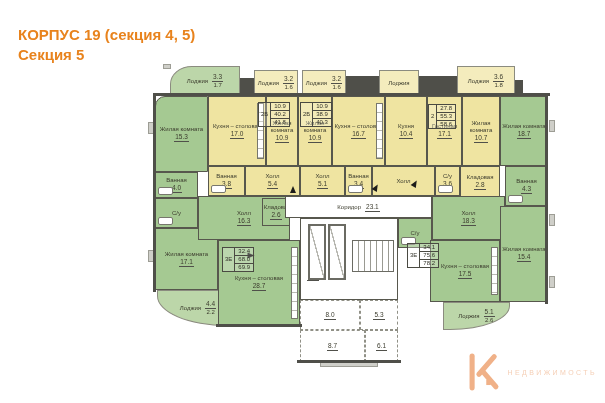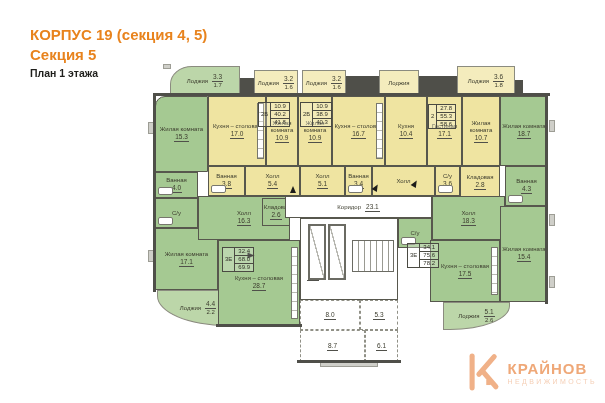--- a/index.html
+++ b/index.html
@@ -1,19 +1,19 @@
 <!DOCTYPE html>
 <html><head>
 <meta charset="utf-8">
 <style>
   html,body{margin:0;padding:0}
   body{width:605px;height:403px;background:#ffffff;position:relative;overflow:hidden;
        font-family:"Liberation Sans",sans-serif;}
   
-  .header{position:absolute;left:30px;top:26px;line-height:1.25}
+  .header{position:absolute;left:18px;top:26px;line-height:1.25}
   .h1{color:#e8831d;font-weight:bold;font-size:15px}
   .h2{color:#e8831d;font-weight:bold;font-size:15px;margin-top:1px}
   .h3{color:#1f1f1c;font-weight:bold;font-size:10.5px;margin-top:2px}
   
   #plan{position:absolute;left:0;top:0;width:605px;height:403px}
   .room{position:absolute;box-sizing:border-box;border:1px solid #57574d;
         display:flex;flex-direction:column;align-items:center;justify-content:center;
         text-align:center;color:#3c3c2e;}
   .yellow{background:#efe4a1}
   .green{background:#a5c992}
@@ -56,21 +56,20 @@
   .logo-texts{display:flex;flex-direction:column}
   .logo-brand{font-size:15px;font-weight:bold;color:#efa878;letter-spacing:1px}
   .logo-sub{font-size:7px;color:#f5cfb6;letter-spacing:2.4px;margin-top:1px}
 </style>
 </head>
 <body>
 
 <div class="header">
   <div class="h1">КОРПУС 19 (секция 4, 5)</div>
   <div class="h2">Секция 5</div>
-  <div class="h3">План 1 этажа</div>
 </div>
 
 <div id="plan">
     <div class="stub" style="left: 148px; top: 122px; width: 6px; height: 12px;"></div>
     <div class="stub" style="left: 148px; top: 250px; width: 6px; height: 12px;"></div>
     <div class="stub" style="left: 549px; top: 120px; width: 6px; height: 12px;"></div>
     <div class="stub" style="left: 549px; top: 214px; width: 6px; height: 12px;"></div>
     <div class="stub" style="left: 549px; top: 276px; width: 6px; height: 12px;"></div>
     <div class="stub" style="left: 163px; top: 64px; width: 8px; height: 5px;"></div>
     <div class="stub" style="left: 320px; top: 362px; width: 58px; height: 5px;"></div>
@@ -376,16 +375,15 @@
 <div class="logo">
   <svg width="34" height="42" viewBox="0 0 60 72">
     <g stroke="#f0b188" stroke-width="9" stroke-linecap="round" fill="none">
       <path d="M9 8 V 64"></path>
       <path d="M48 9 L 21 40"></path>
       <path d="M27 34 L 51 62"></path>
     </g>
     <rect x="34" y="50" width="8" height="9" fill="#f0b188"></rect>
   </svg>
   <div class="logo-texts">
-    <div class="logo-brand">КРАЙНОВ</div>
     <div class="logo-sub">НЕДВИЖИМОСТЬ</div>
   </div>
 </div>
 
 </body></html>

